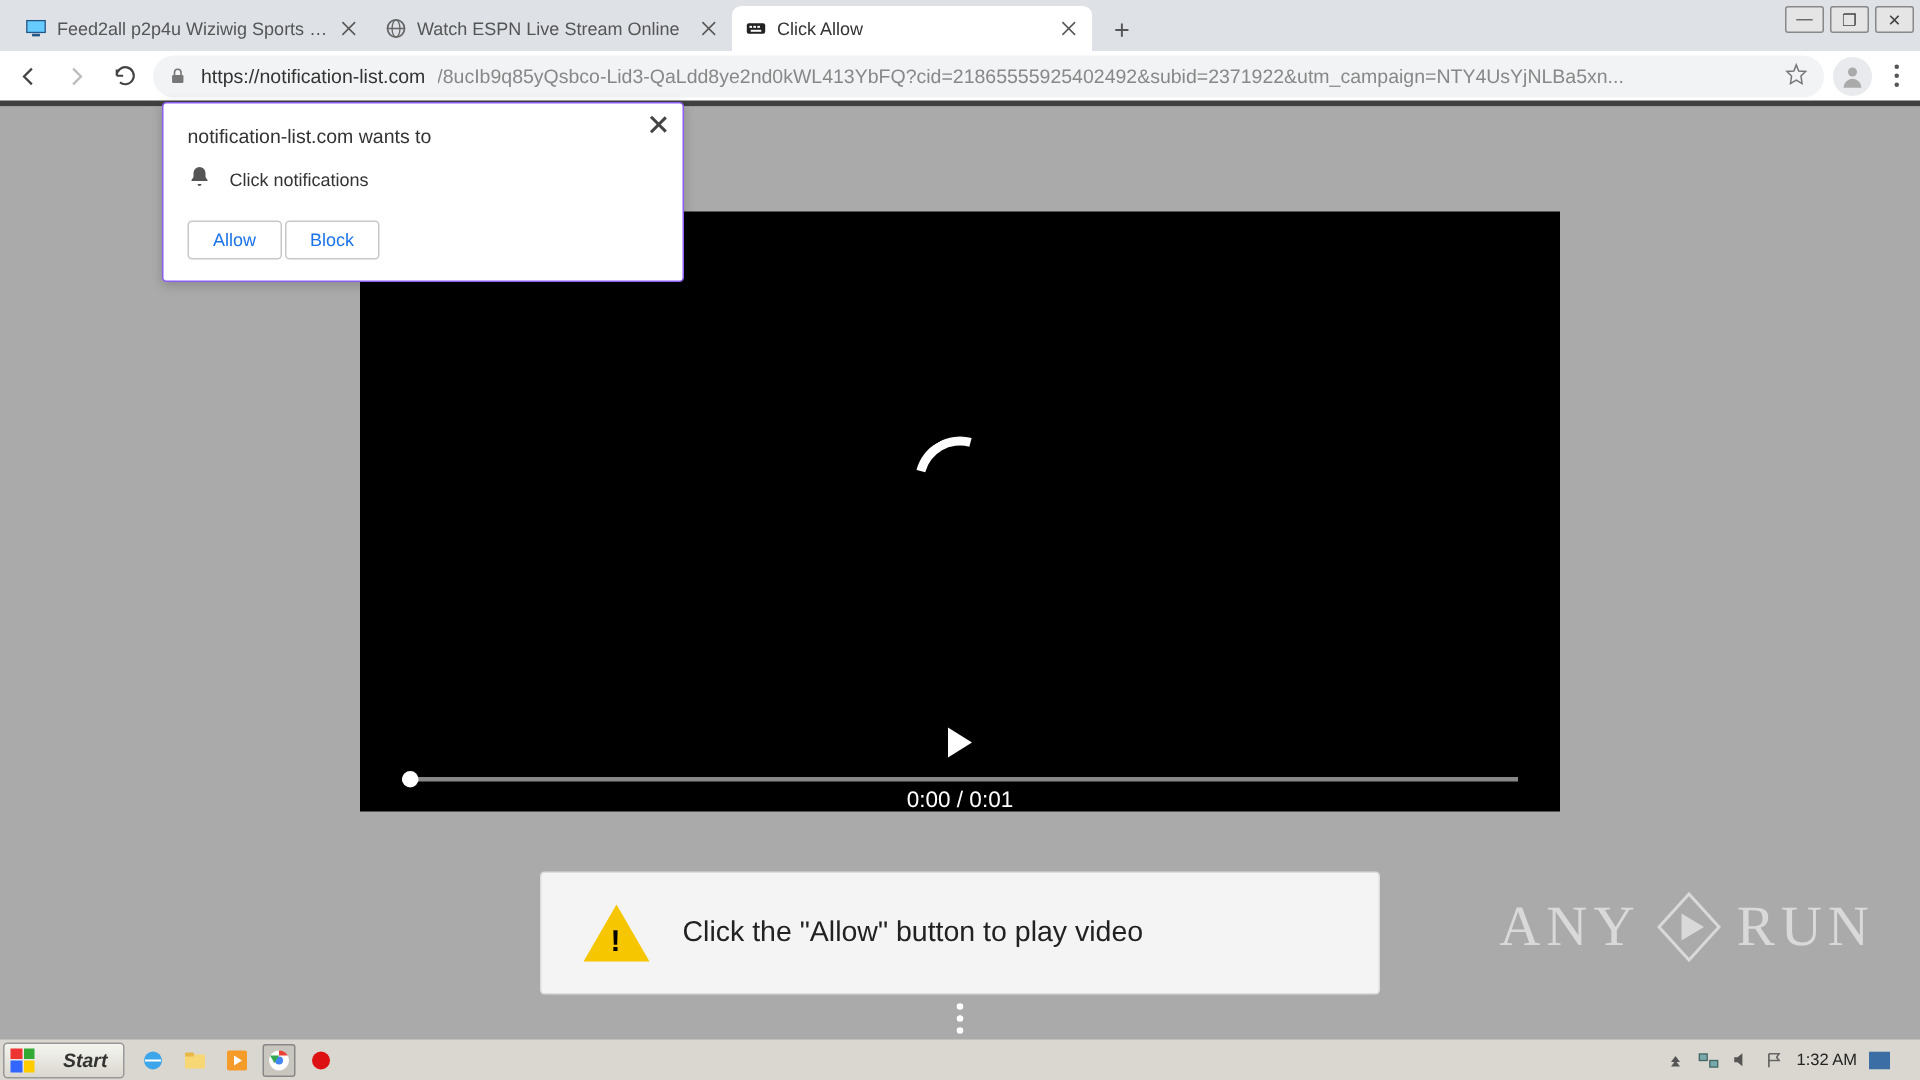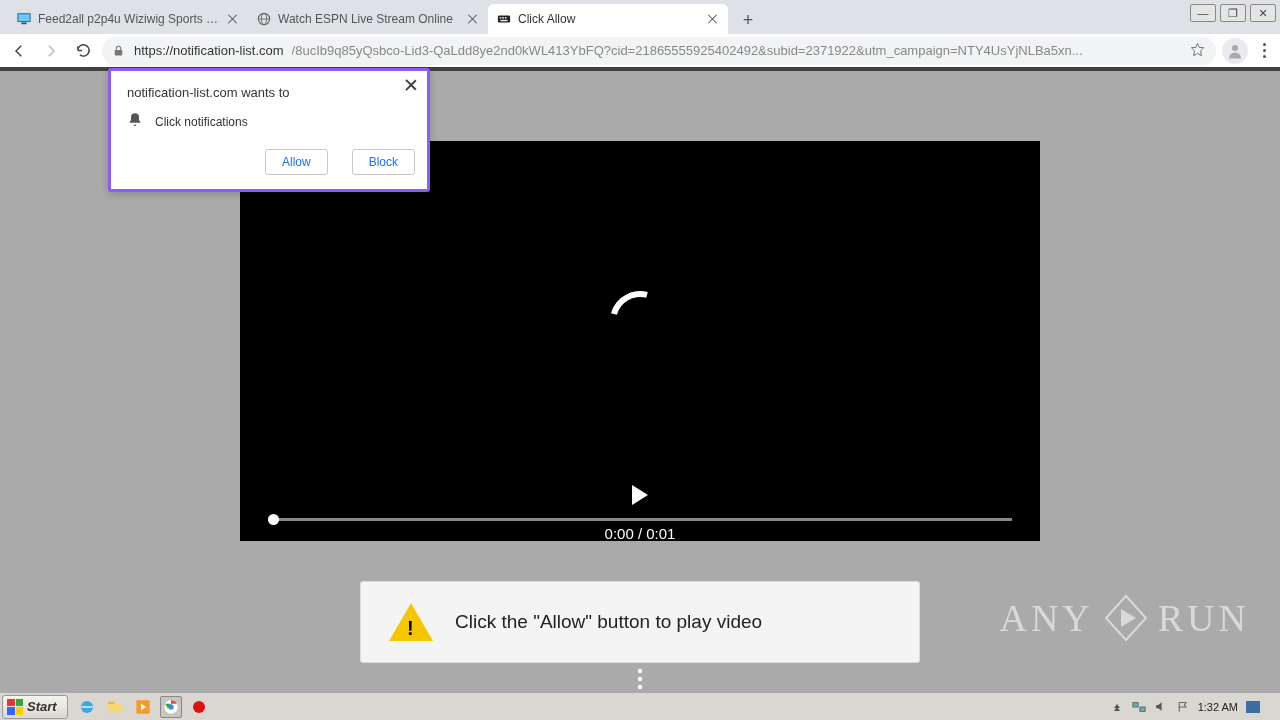--- a/index.html
+++ b/index.html
@@ -118,31 +118,31 @@
     position:relative;
   }
   .warn-tri::after{
     content:"!"; position:absolute; left:-4px; top:14px;
     font-weight:bold; color:#000; font-size:20px;
   }
 
   
   .perm-prompt{
     position:absolute; left:108px; top:68px;
-    width:322px; background:#fff; border:3px solid #8b5cf6;
+    width:348px; background:#fff; border:1px solid #8b5cf6;
     border-radius:3px; box-shadow:0 2px 8px rgba(0,0,0,.2);
-    padding:14px 12px 14px 16px;
+    padding:14px 34px 14px 16px;
     z-index:50;
   }
   .perm-close{position:absolute;right:8px;top:6px;width:16px;height:16px;}
   .perm-close::before,.perm-close::after{content:"";position:absolute;left:7px;top:1px;width:1.5px;height:14px;background:#444;}
   .perm-close::before{transform:rotate(45deg);} .perm-close::after{transform:rotate(-45deg);}
   .perm-title{font-size:13px;color:#333;margin-bottom:12px;}
   .perm-row{display:flex;align-items:center;gap:12px;font-size:12px;color:#333;margin-bottom:18px;}
-  .perm-buttons{display:flex;justify-content:flex-end;gap:24px;}
+  .perm-buttons{display:flex;justify-content:flex-start;gap:2px;}
   .perm-btn{
     border:1px solid #c8c8c8;border-radius:3px;background:#fff;
     padding:5px 16px;font-size:12px;color:#1a73e8;cursor:pointer;
   }
 
   
   .watermark{
     position:absolute; right:30px; bottom:50px;
     font-size:38px; letter-spacing:4px; color:rgba(255,255,255,.55);
     font-weight:300; display:flex; align-items:center; gap:8px;
@@ -152,21 +152,21 @@
   
   .taskbar{
     position:absolute;left:0;right:0;bottom:0;height:28px;
     background:#d9d7cf;border-top:1px solid #aaa;
     display:flex;align-items:center;
   }
   .start-btn{
     height:24px;padding:0 10px 0 4px;margin:0 2px;
     background:linear-gradient(#f5f5f0,#d9d7cf);
     border:1px solid #999;border-radius:3px;
-    display:flex;align-items:center;gap:4px;
+    display:flex;align-items:center;gap:19px;
     font-weight:bold;font-style:italic;font-size:13px;color:#333;
   }
   .start-flag{width:16px;height:16px;display:grid;grid-template-columns:1fr 1fr;grid-template-rows:1fr 1fr;gap:1px;}
   .start-flag span:nth-child(1){background:#e33;}
   .start-flag span:nth-child(2){background:#3a3;}
   .start-flag span:nth-child(3){background:#36f;}
   .start-flag span:nth-child(4){background:#fc0;}
   .task-icons{display:flex;gap:6px;margin-left:6px;}
   .task-ico{width:22px;height:22px;border:1px solid transparent;display:flex;align-items:center;justify-content:center;border-radius:2px;}
   .task-ico.active{border-color:#888;background:#c8c6be;}

